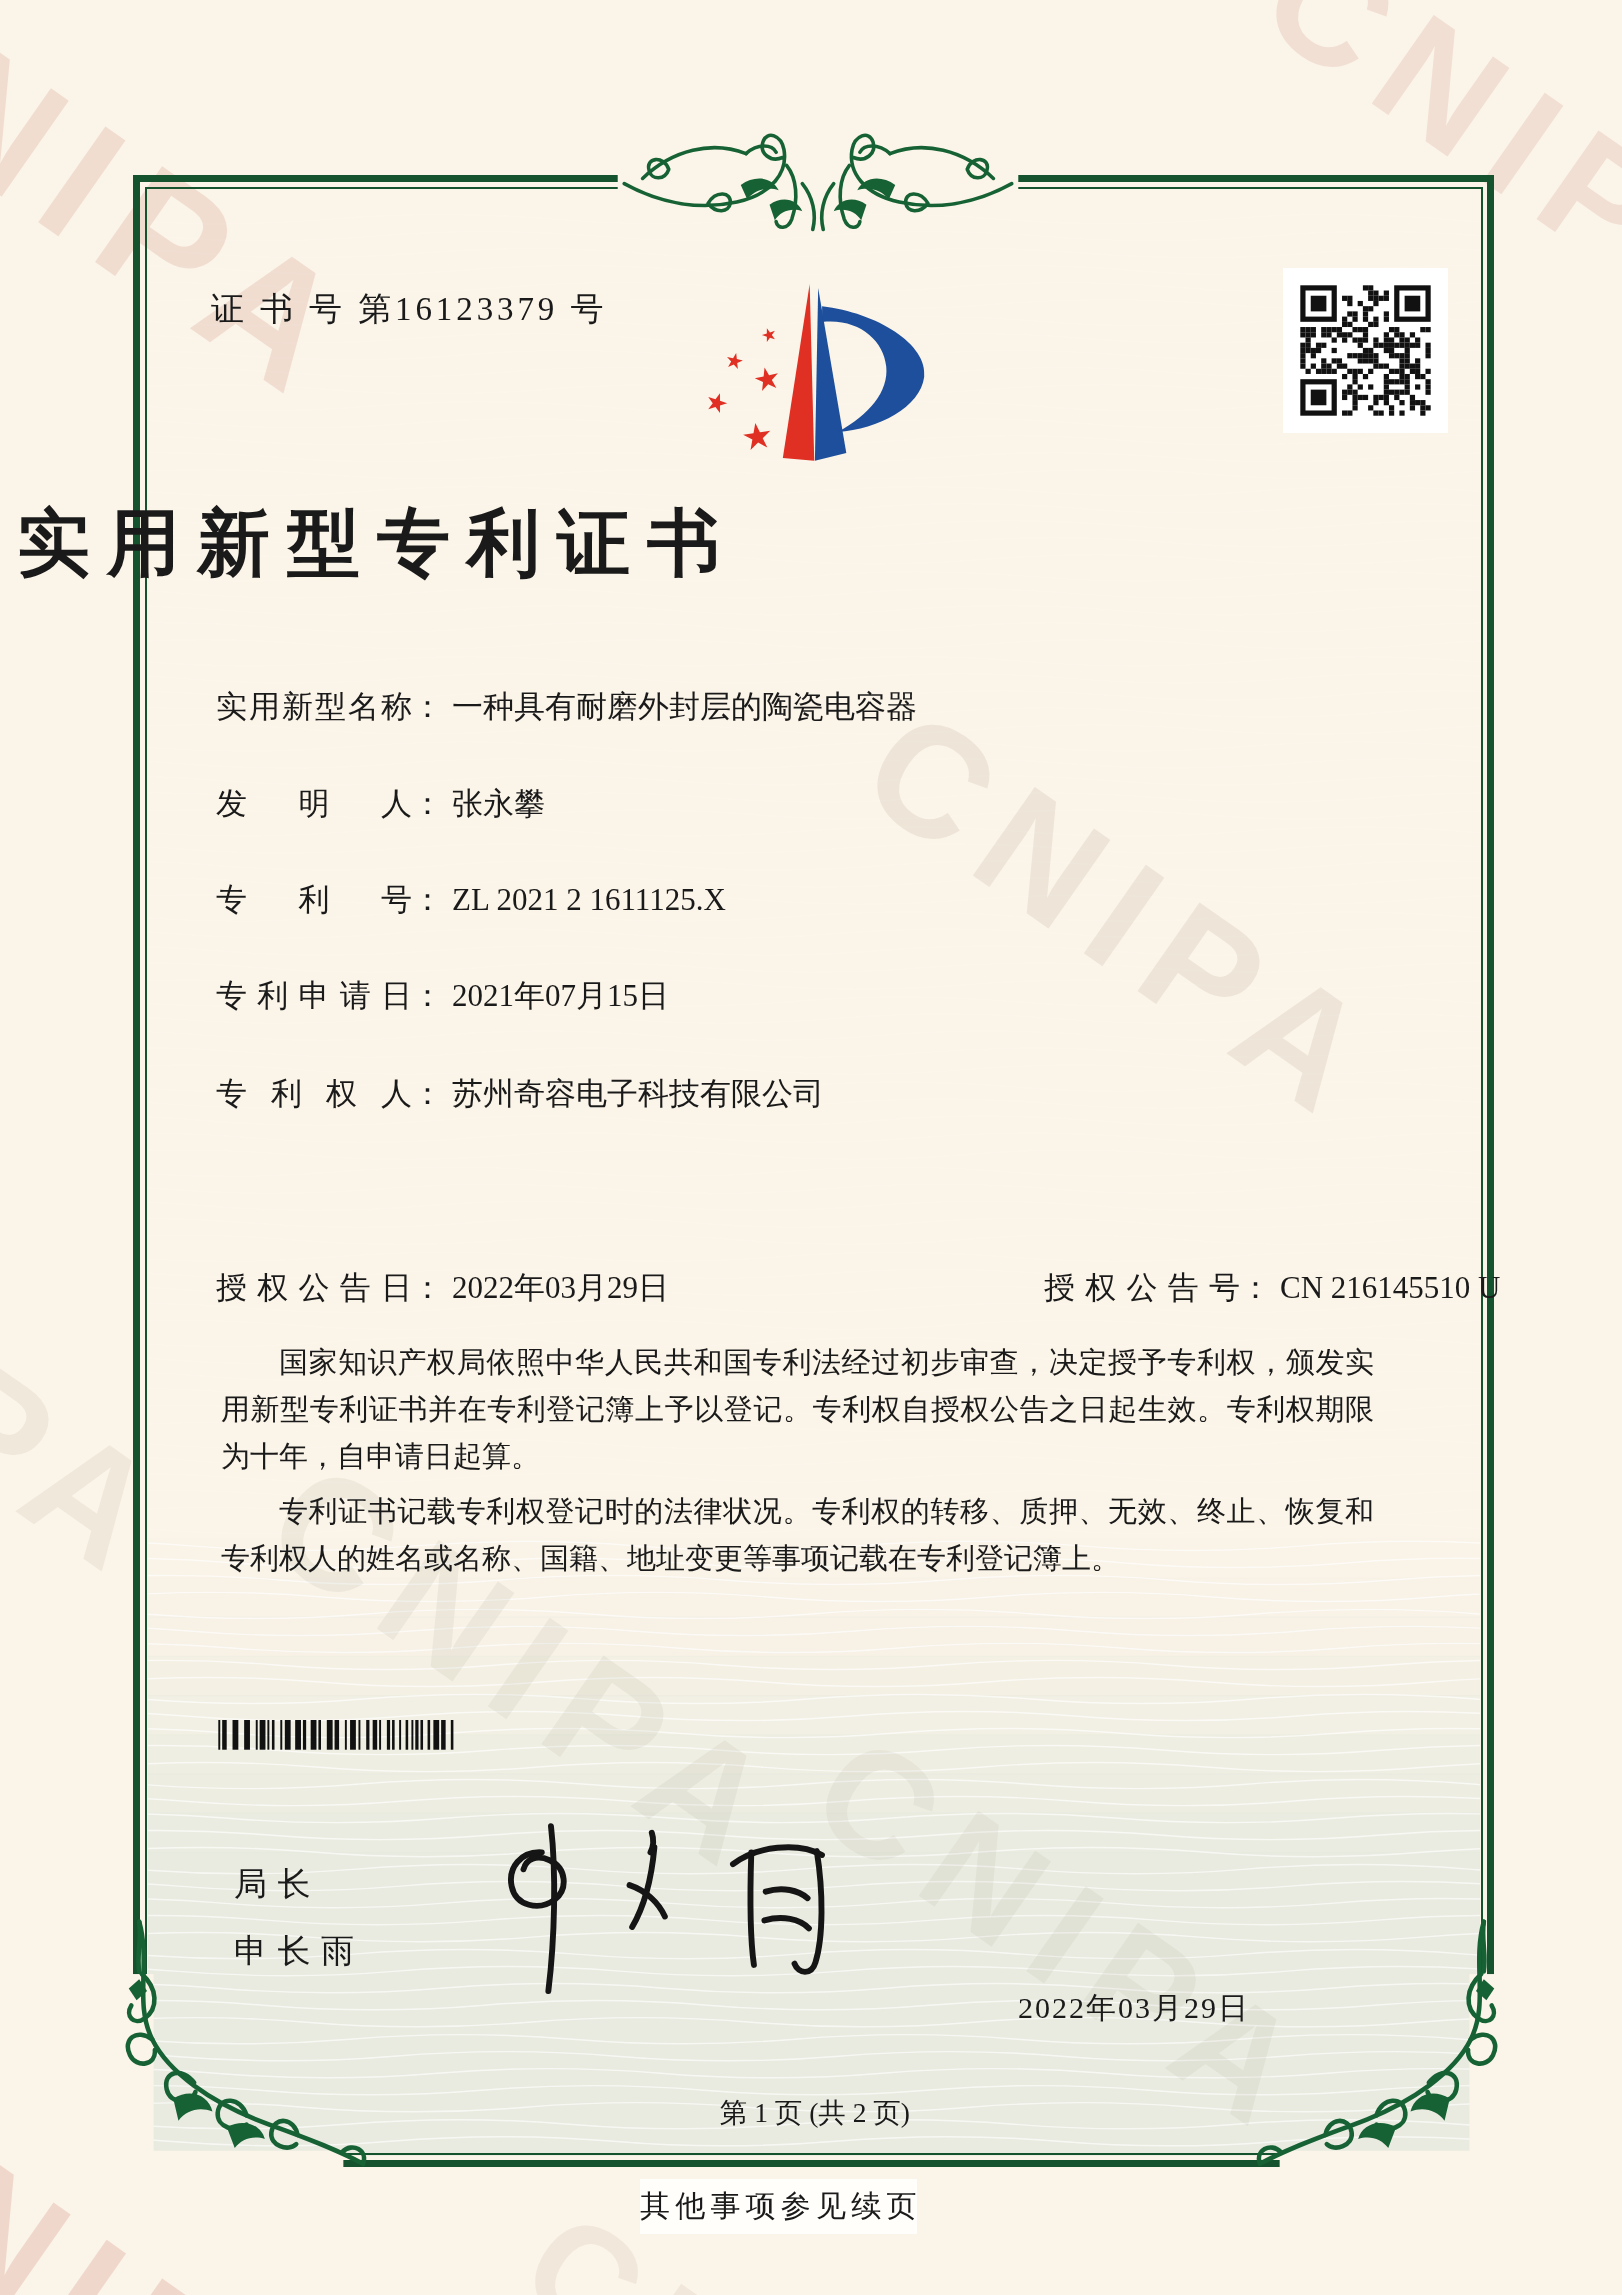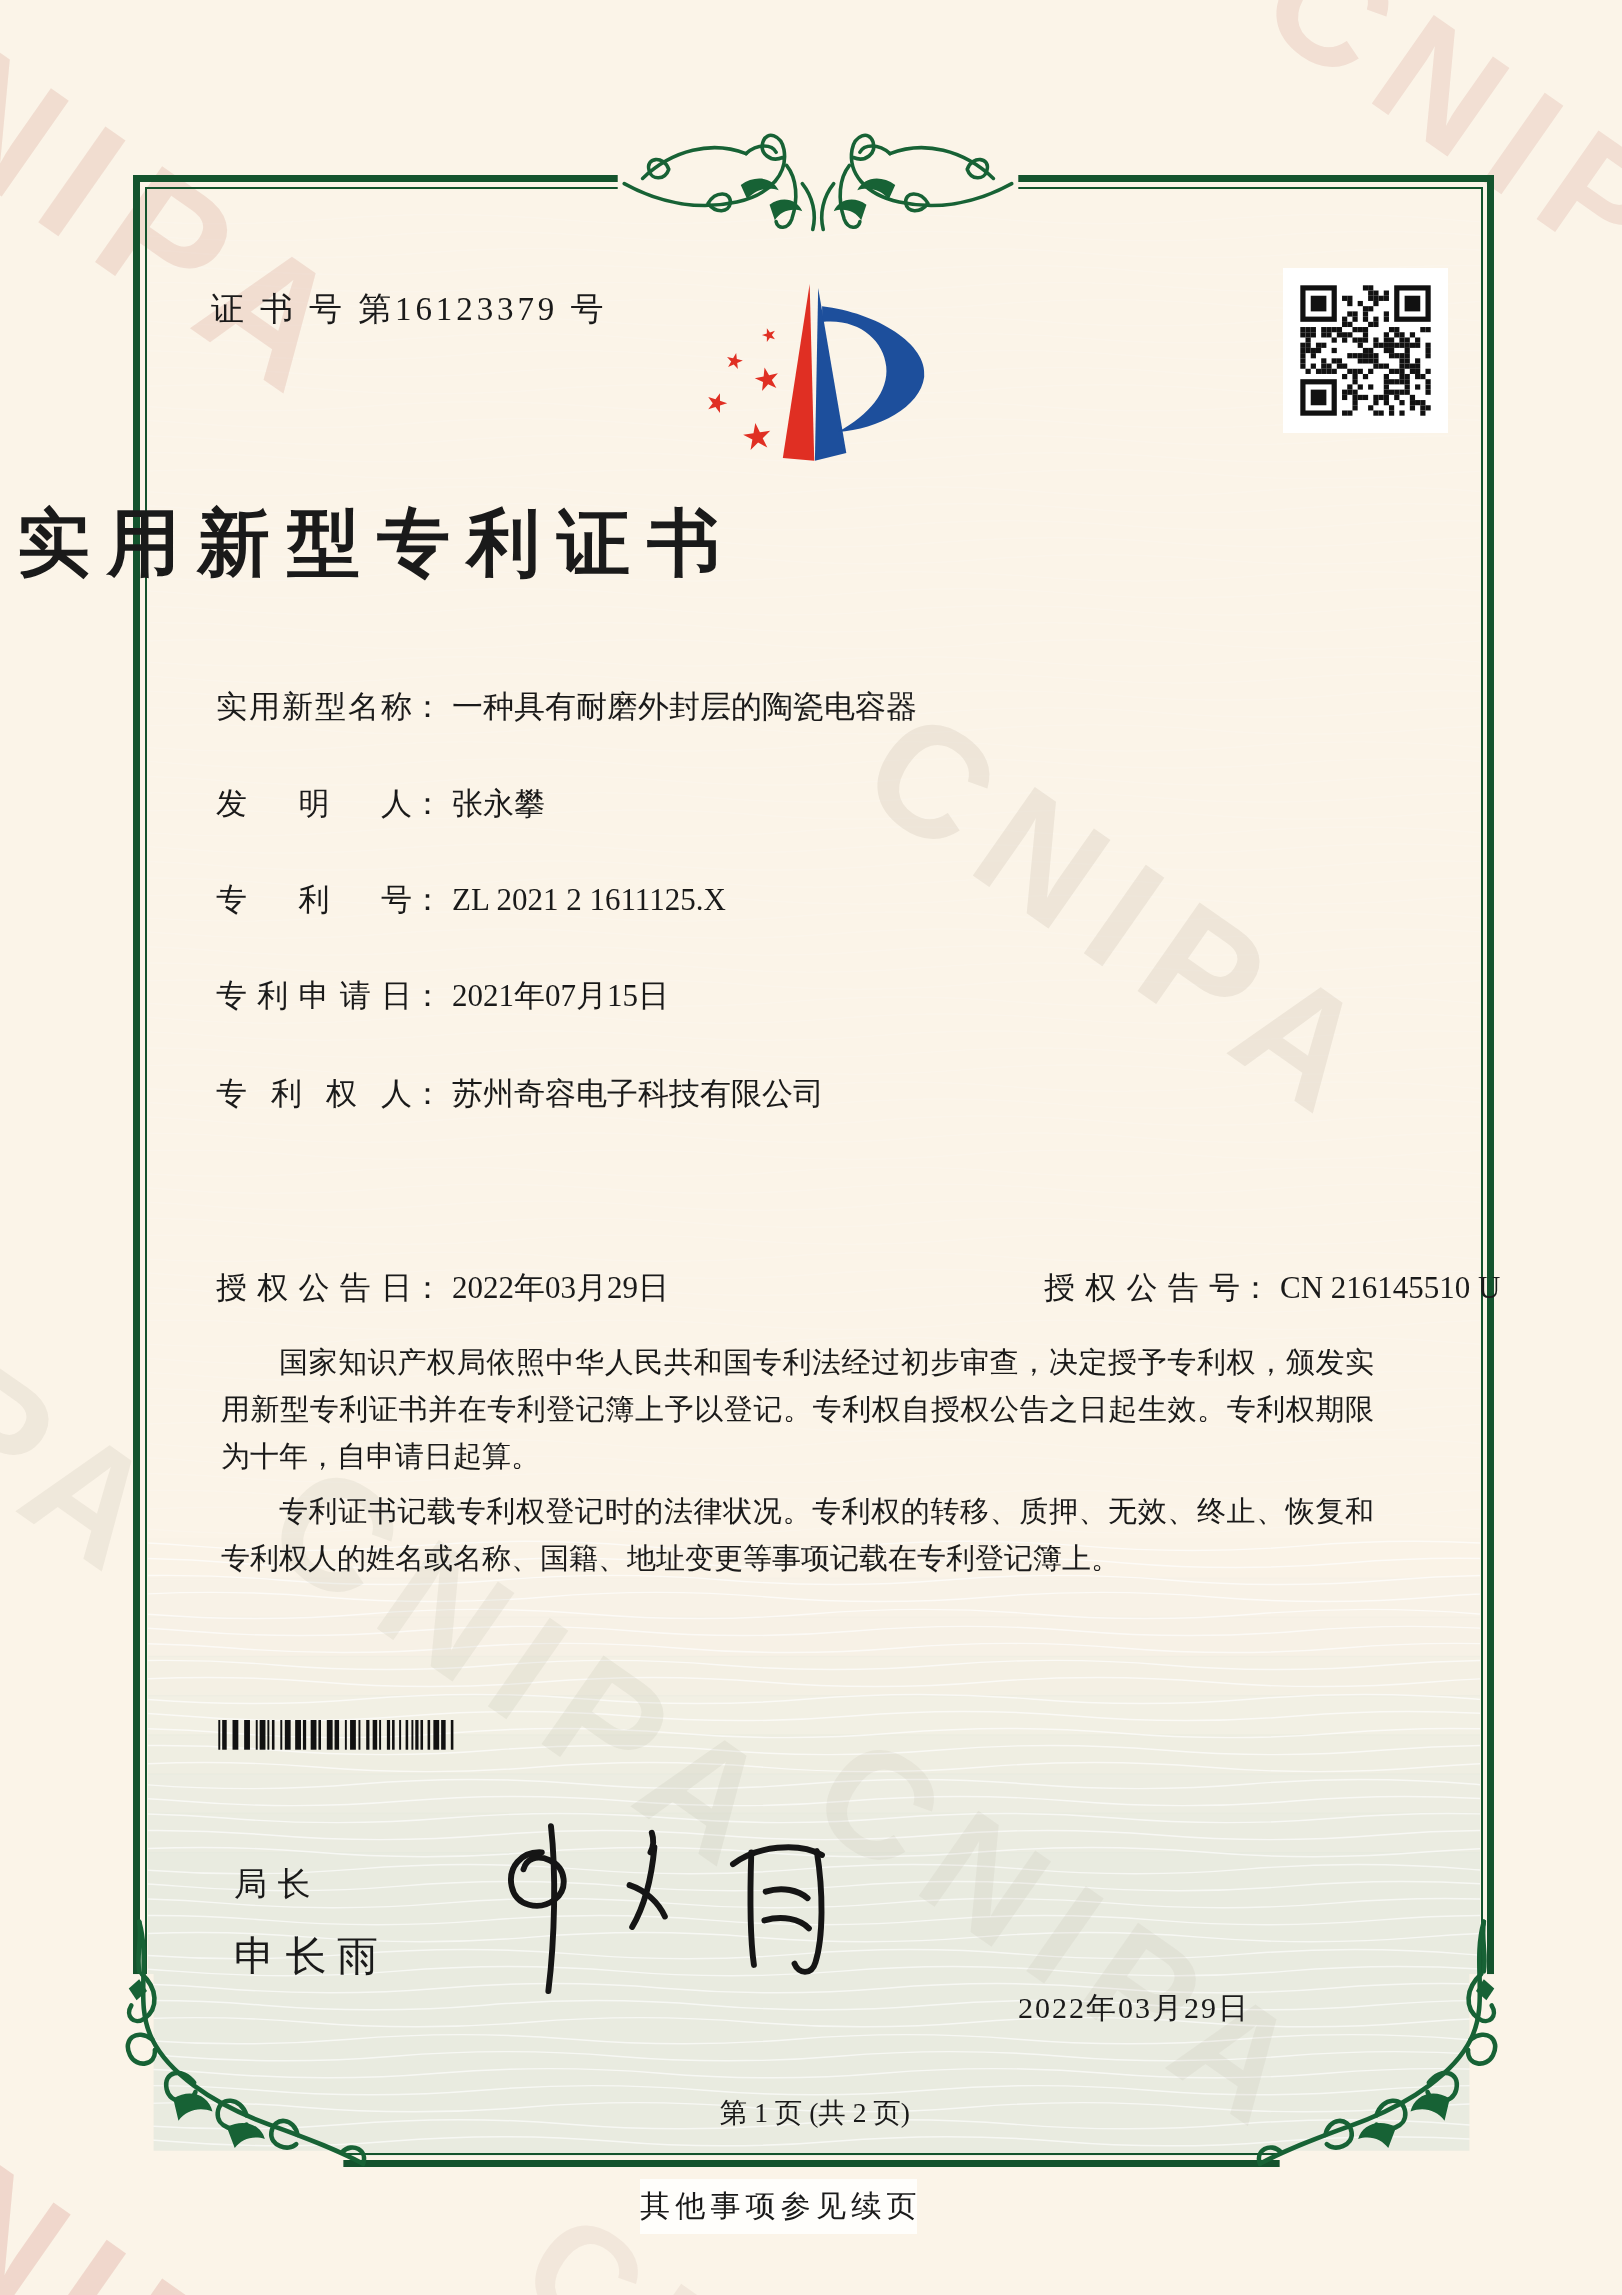--- a/index.html
+++ b/index.html
@@ -50,21 +50,21 @@
 
   
   .body-text{position:absolute;left:221px;top:1339px;width:1153px;z-index:5;
     font-size:29px;line-height:47px;text-align:justify;}
   .body-text p{margin:0;text-indent:2em;}
   .body-text p + p{margin-top:7.9px;}
 
   
   .barcode{position:absolute;left:217px;top:1720px;z-index:5;}
   .sig-title{position:absolute;left:234px;top:1862px;z-index:5;font-size:33px;letter-spacing:10.5px;}
-  .sig-name{position:absolute;left:234px;top:1929px;z-index:5;font-size:41px;letter-spacing:10.5px;}
+  .sig-name{position:absolute;left:234px;top:1929px;z-index:5;font-size:33px;letter-spacing:10.5px;}
   .sig-image{position:absolute;left:458px;top:1813px;z-index:5;}
   .issue-date{position:absolute;left:1018px;top:1988px;z-index:5;font-size:30px;letter-spacing:2px;white-space:nowrap;}
   .page-num{position:absolute;left:648px;top:2095px;width:262px;z-index:5;text-align:right;font-size:27.5px;}
   .cont-strip{position:absolute;left:640px;top:2179px;width:277px;height:55px;background:#fffefb;z-index:5;
     display:flex;align-items:center;justify-content:flex-start;font-size:30px;letter-spacing:5.2px;white-space:nowrap;}
 </style>
 </head>
 <body>
 
 <div class="page">

